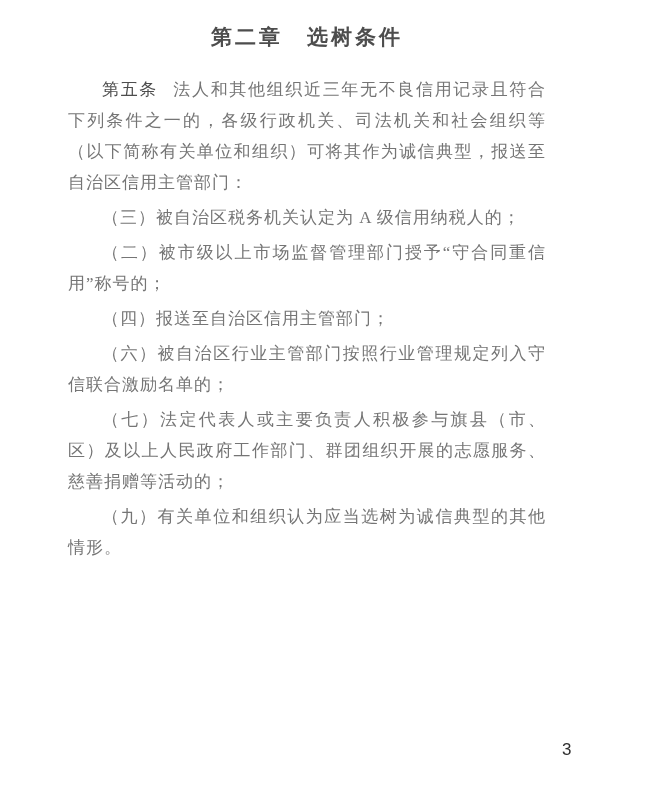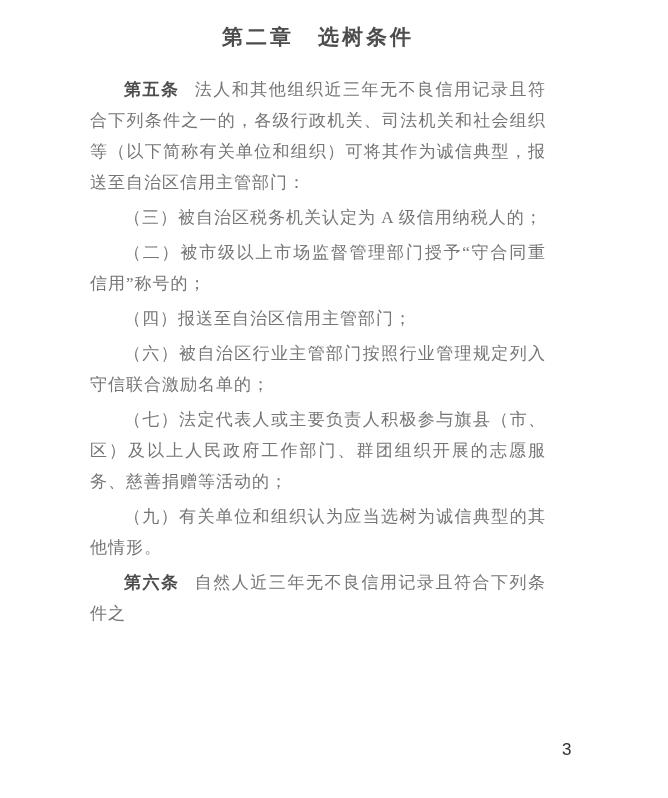--- a/index.html
+++ b/index.html
@@ -6,21 +6,21 @@
     margin: 0;
     padding: 0;
     background: #ffffff;
   }
   .page {
     position: relative;
     width: 616px;
     height: 798px;
     background: var(--page-bg, #ffffff);
     box-sizing: border-box;
-    padding: 22px 70px 0 90px;
+    padding: 22px 70px 0 68px;
     font-family: "Liberation Serif", "DejaVu Serif", serif;
     color: var(--body-text, #757575);
     overflow: hidden;
   }
   .chapter-title {
     font-size: 21px;
     font-weight: bold;
     color: var(--heading-text, #4d4d4d);
     text-align: center;
     letter-spacing: 3px;
@@ -33,21 +33,21 @@
   .para {
     font-size: 17px;
     line-height: 31px;
     letter-spacing: 1px;
     text-align: justify;
     text-indent: 2em;
     margin: 0 0 4px 0;
     word-break: break-all;
   }
   .article-label {
-    font-weight: bold;
+    font-weight: normal;
     color: var(--heading-text, #4d4d4d);
     margin-right: 0.9em;
   }
   .page-number {
     position: absolute;
     left: 562px;
     top: 740px;
     font-size: 17px;
     color: var(--pagenum-text, #2f2f2f);
     font-family: "Liberation Sans", "DejaVu Sans", sans-serif;
@@ -71,17 +71,16 @@
   <p class="para"><span class="article-text">（四）报送至自治区信用主管部门；</span></p>
 
 
   <p class="para"><span class="article-text">（六）被自治区行业主管部门按照行业管理规定列入守信联合激励名单的；</span></p>
 
   <p class="para"><span class="article-text">（七）法定代表人或主要负责人积极参与旗县（市、区）及以上人民政府工作部门、群团组织开展的志愿服务、慈善捐赠等活动的；</span></p>
 
 
   <p class="para"><span class="article-text">（九）有关单位和组织认为应当选树为诚信典型的其他情形。</span></p>
 
-  <p class="para"><span class="article-label">第六条</span><span class="article-text">自然人近三年无不良信用记录且符合下列条件之</span></p>
 </div>
 
   <div class="page-number">3</div>
 </div>
 
 </body></html>

